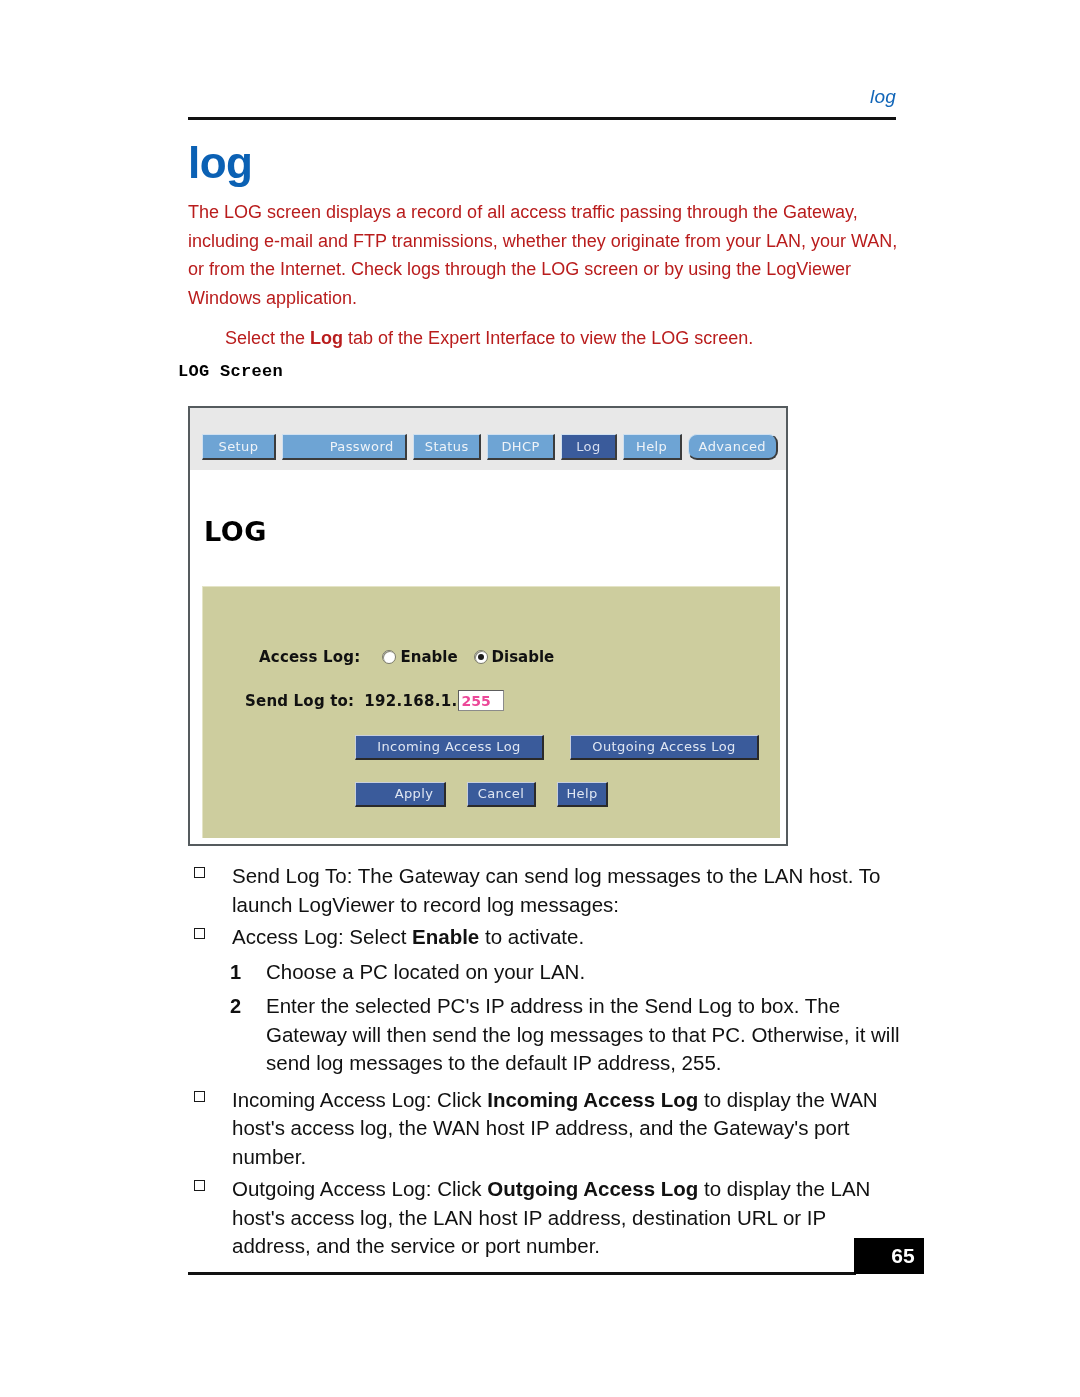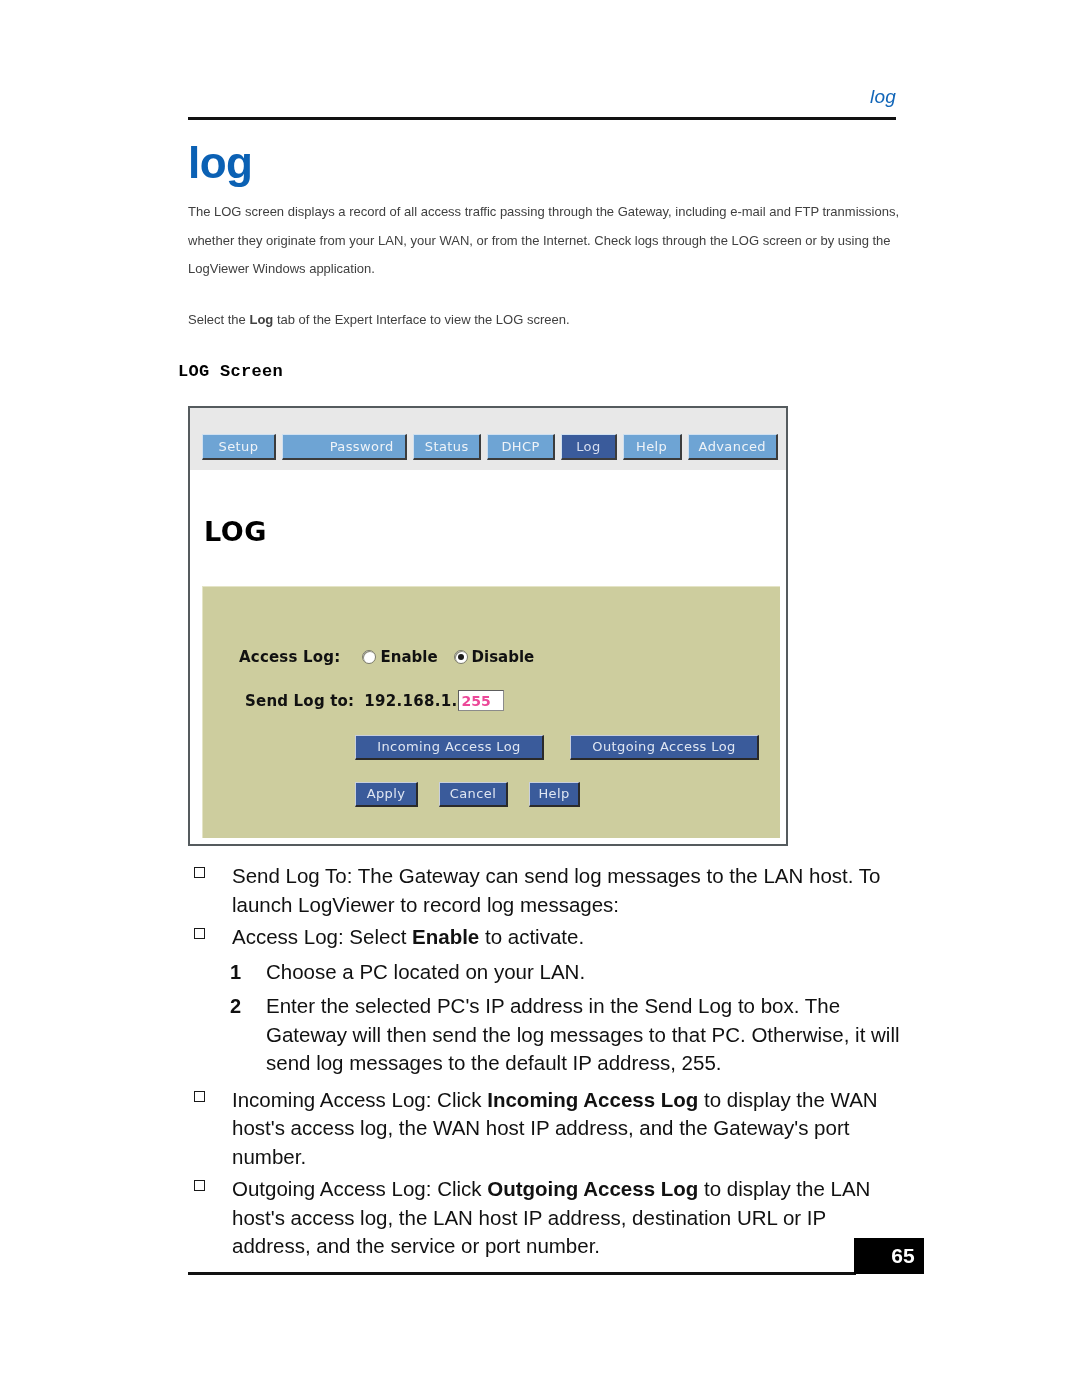--- a/index.html
+++ b/index.html
@@ -53,26 +53,26 @@
     color: #0b61b4;
     letter-spacing: -0.5px;
     line-height: 1;
   }
 
   
   .body-block {
     position: absolute;
     left: 188px;
     width: 712px;
-    font-size: 13px;
+    font-size: 18px;
     line-height: 28.5px;
-    color: #404040;
+    color: #b91c1c;
   }
   .para-intro { top: 198px; }
-  .para-select { top: 306px; }
+  .para-select { top: 324px; margin-left: 37px; }
 
   .caption {
     position: absolute;
     left: 178px;
     top: 362px;
     font-size: 17px;
     font-weight: bold;
     letter-spacing: 0.3px;
     font-family: Liberation Mono, monospace;
   }
@@ -121,21 +121,21 @@
   .tab.active {
     background: #3a5b9b;
     color: #d8dff0;
   }
   .tab.w-setup { width: 70px; }
   .tab.w-password { width: 92px; padding-left: 44px; }
   .tab.w-status { width: 62px; }
   .tab.w-dhcp { width: 62px; }
   .tab.w-log { width: 46px; }
   .tab.w-help { width: 50px; }
-  .tab.w-advanced { width: 92px; }
+  .tab.w-advanced { width: 92px; border-radius: 9px; }
 
   .shot-heading {
     position: absolute;
     left: 14px;
     top: 108px;
     font-size: 27px;
     font-weight: bold;
     letter-spacing: 0.5px;
     color: #000;
   }
@@ -153,21 +153,21 @@
 
   .field-row {
     position: absolute;
     display: flex;
     align-items: center;
     font-size: 15px;
     font-weight: bold;
     color: #111;
     white-space: nowrap;
   }
-  .row-access { left: 36px; top: 61px; }
+  .row-access { left: 56px; top: 61px; }
   .row-send { left: 42px; top: 103px; }
 
   .field-label { letter-spacing: 0.2px; }
 
   .radio-group {
     display: flex;
     align-items: center;
     margin-left: 22px;
     gap: 16px;
   }
@@ -238,21 +238,21 @@
     border-top: 1px solid #c8cfdd;
     border-left: 1px solid #c8cfdd;
     border-right: 2px solid #2a2a2a;
     border-bottom: 2px solid #2a2a2a;
     letter-spacing: 0.4px;
     white-space: nowrap;
     box-sizing: content-box;
   }
   .b-incoming { width: 186px; }
   .b-outgoing { width: 186px; }
-  .b-apply { width: 60px; }
+  .b-apply { width: 60px; padding-left: 28px; }
   .b-cancel { width: 66px; }
   .b-help { width: 48px; }
 
   
   .bullets {
     position: absolute;
     left: 188px;
     top: 862px;
     width: 712px;
     font-size: 20.5px;

